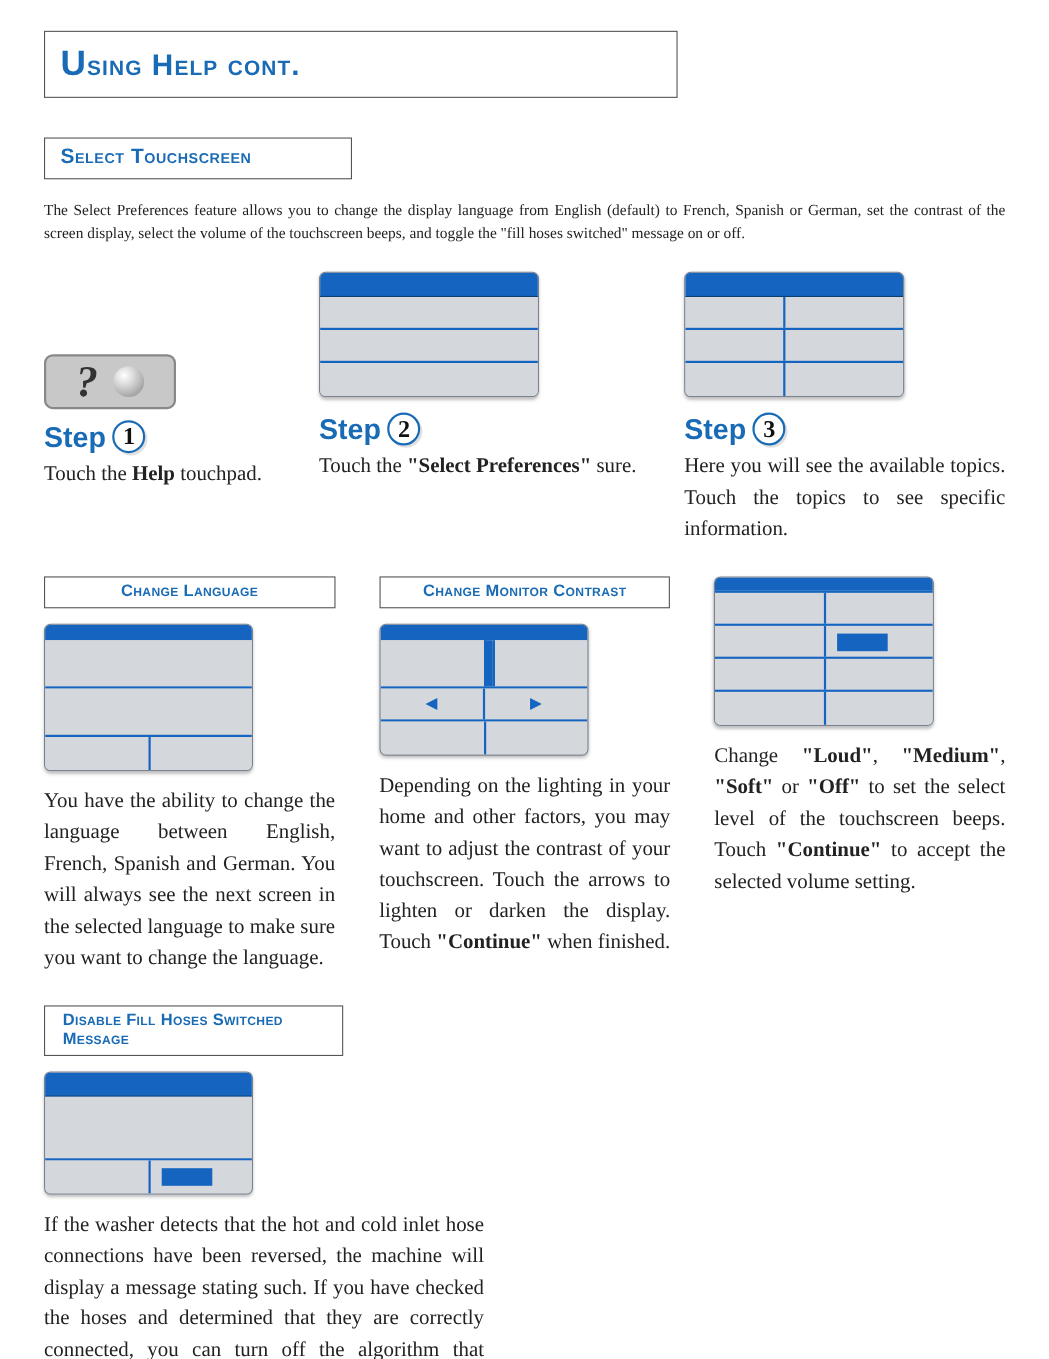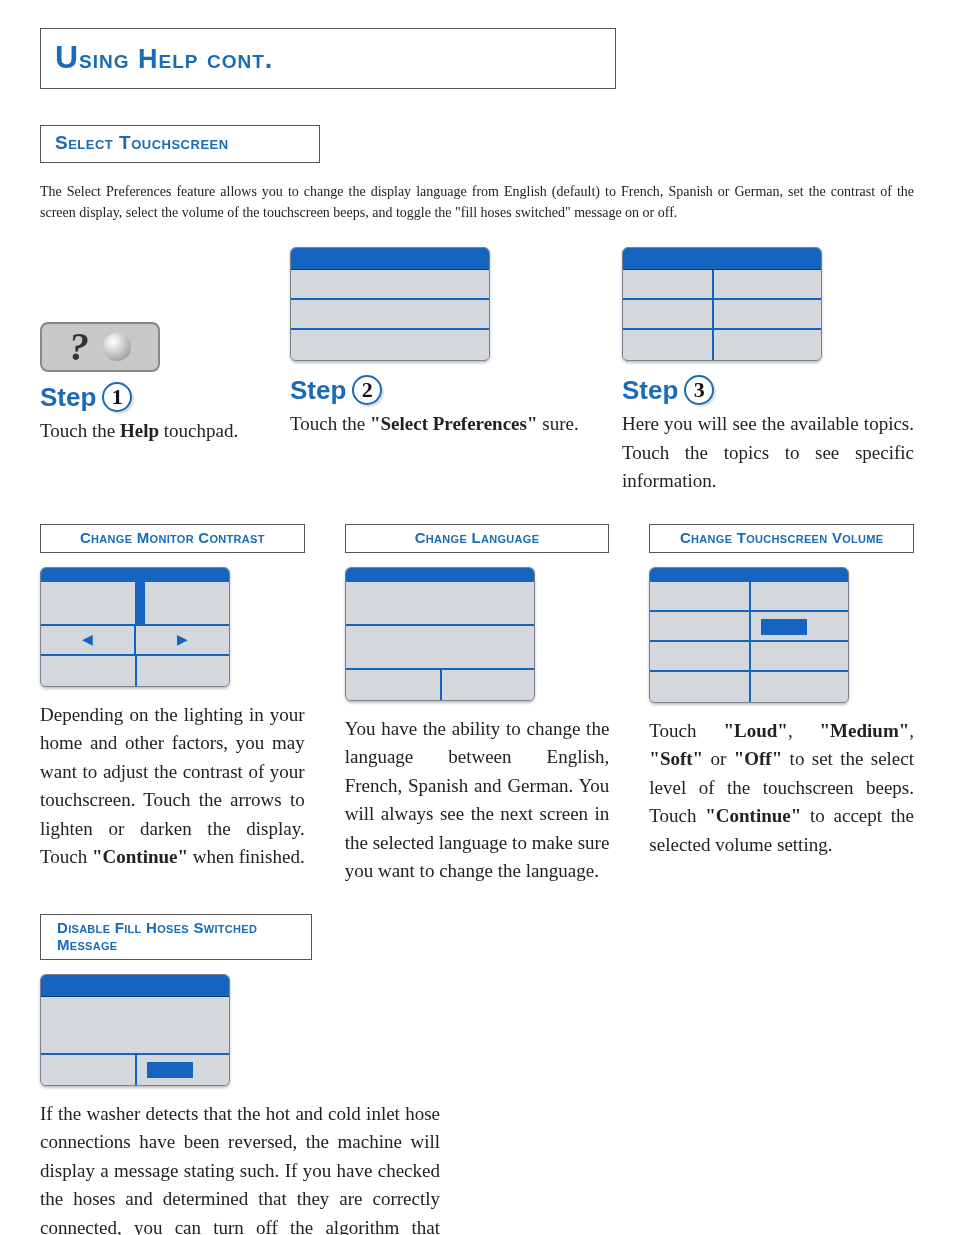--- a/index.html
+++ b/index.html
@@ -214,20 +214,40 @@
       <span>Step</span>
       <span class="step-num">3</span>
     </div>
     <div class="step-text">Here you will see the available topics.  Touch the topics to see specific information.</div>
   </div>
 </div>
 
 <div class="topics-row">
 
   <div class="topic-col">
+    <div class="topic-title-box">Change Language</div>
+    <div class="panel" style="width:190px;">
+      <div class="row thin">
+          <div class="cell dark"></div>
+        </div>
+      <div class="row tall">
+          <div class="cell"></div>
+        </div>
+      <div class="row tall">
+          <div class="cell"></div>
+        </div>
+      <div class="row">
+          <div class="cell" style="flex:0 0 50%"></div>
+          <div class="cell"></div>
+        </div>
+    </div>
+    <div class="step-text">You have the ability to change the language between English, French, Spanish and German.  You will always see the next screen in the selected language to make sure you want to change the language.</div>
+  </div>
+
+  <div class="topic-col">
     <div class="topic-title-box">Change Monitor Contrast</div>
     <div class="panel" style="width:190px;">
       <div class="row thin">
           <div class="cell dark"></div>
         </div>
       <div class="row tall">
           <div class="cell" style="flex:0 0 50%"></div>
           <div class="cell dark" style="flex:0 0 8px"></div>
           <div class="cell"></div>
         </div>
@@ -243,41 +263,20 @@
           <div class="cell" style="flex:0 0 50%"></div>
           <div class="cell"></div>
         </div>
     </div>
     <div class="step-text">
       <span>Depending on the lighting in your home and other factors, you may want to adjust the contrast of your touchscreen.  Touch the arrows to lighten or darken the display.  Touch </span><b>"Continue"</b><span> when finished.</span>
     </div>
   </div>
 
   <div class="topic-col">
-    <div class="topic-title-box">Change Language</div>
-    <div class="panel" style="width:190px;">
-      <div class="row thin">
-          <div class="cell dark"></div>
-        </div>
-      <div class="row tall">
-          <div class="cell"></div>
-        </div>
-      <div class="row tall">
-          <div class="cell"></div>
-        </div>
-      <div class="row">
-          <div class="cell" style="flex:0 0 50%"></div>
-          <div class="cell"></div>
-        </div>
-    </div>
-    <div class="step-text">You have the ability to change the language between English, French, Spanish and German.  You will always see the next screen in the selected language to make sure you want to change the language.</div>
-  </div>
-
-  <div class="topic-col">
-    <div class="topic-title-box">Change Touchscreen Volume</div>
     <div class="panel" style="width:200px;">
       <div class="row thin">
           <div class="cell dark"></div>
         </div>
       <div class="row">
           <div class="cell" style="flex:0 0 50%"></div>
           <div class="cell"></div>
         </div>
       <div class="row">
           <div class="cell" style="flex:0 0 50%"></div>
@@ -288,21 +287,21 @@
       <div class="row">
           <div class="cell" style="flex:0 0 50%"></div>
           <div class="cell"></div>
         </div>
       <div class="row">
           <div class="cell" style="flex:0 0 50%"></div>
           <div class="cell"></div>
         </div>
     </div>
     <div class="step-text">
-      <span>Touch </span><b>"Loud"</b><span>, </span><b>"Medium"</b><span>, </span><b>"Soft"</b><span> or </span><b>"Off"</b><span> to set the select level of the touchscreen beeps.  Touch </span><b>"Continue"</b><span> to accept the selected volume setting.</span>
+      <span>Change </span><b>"Loud"</b><span>, </span><b>"Medium"</b><span>, </span><b>"Soft"</b><span> or </span><b>"Off"</b><span> to set the select level of the touchscreen beeps.  Touch </span><b>"Continue"</b><span> to accept the selected volume setting.</span>
     </div>
   </div>
 </div>
 
 <div class="fill-row">
   <div class="fill-left">
     <div class="topic-title-box" style="width:272px; text-align:left; padding-left:16px;">Disable Fill Hoses Switched Message</div>
     <div class="panel" style="width:190px;">
       <div class="hdr"></div>
       <div class="row" style="height:58px">

